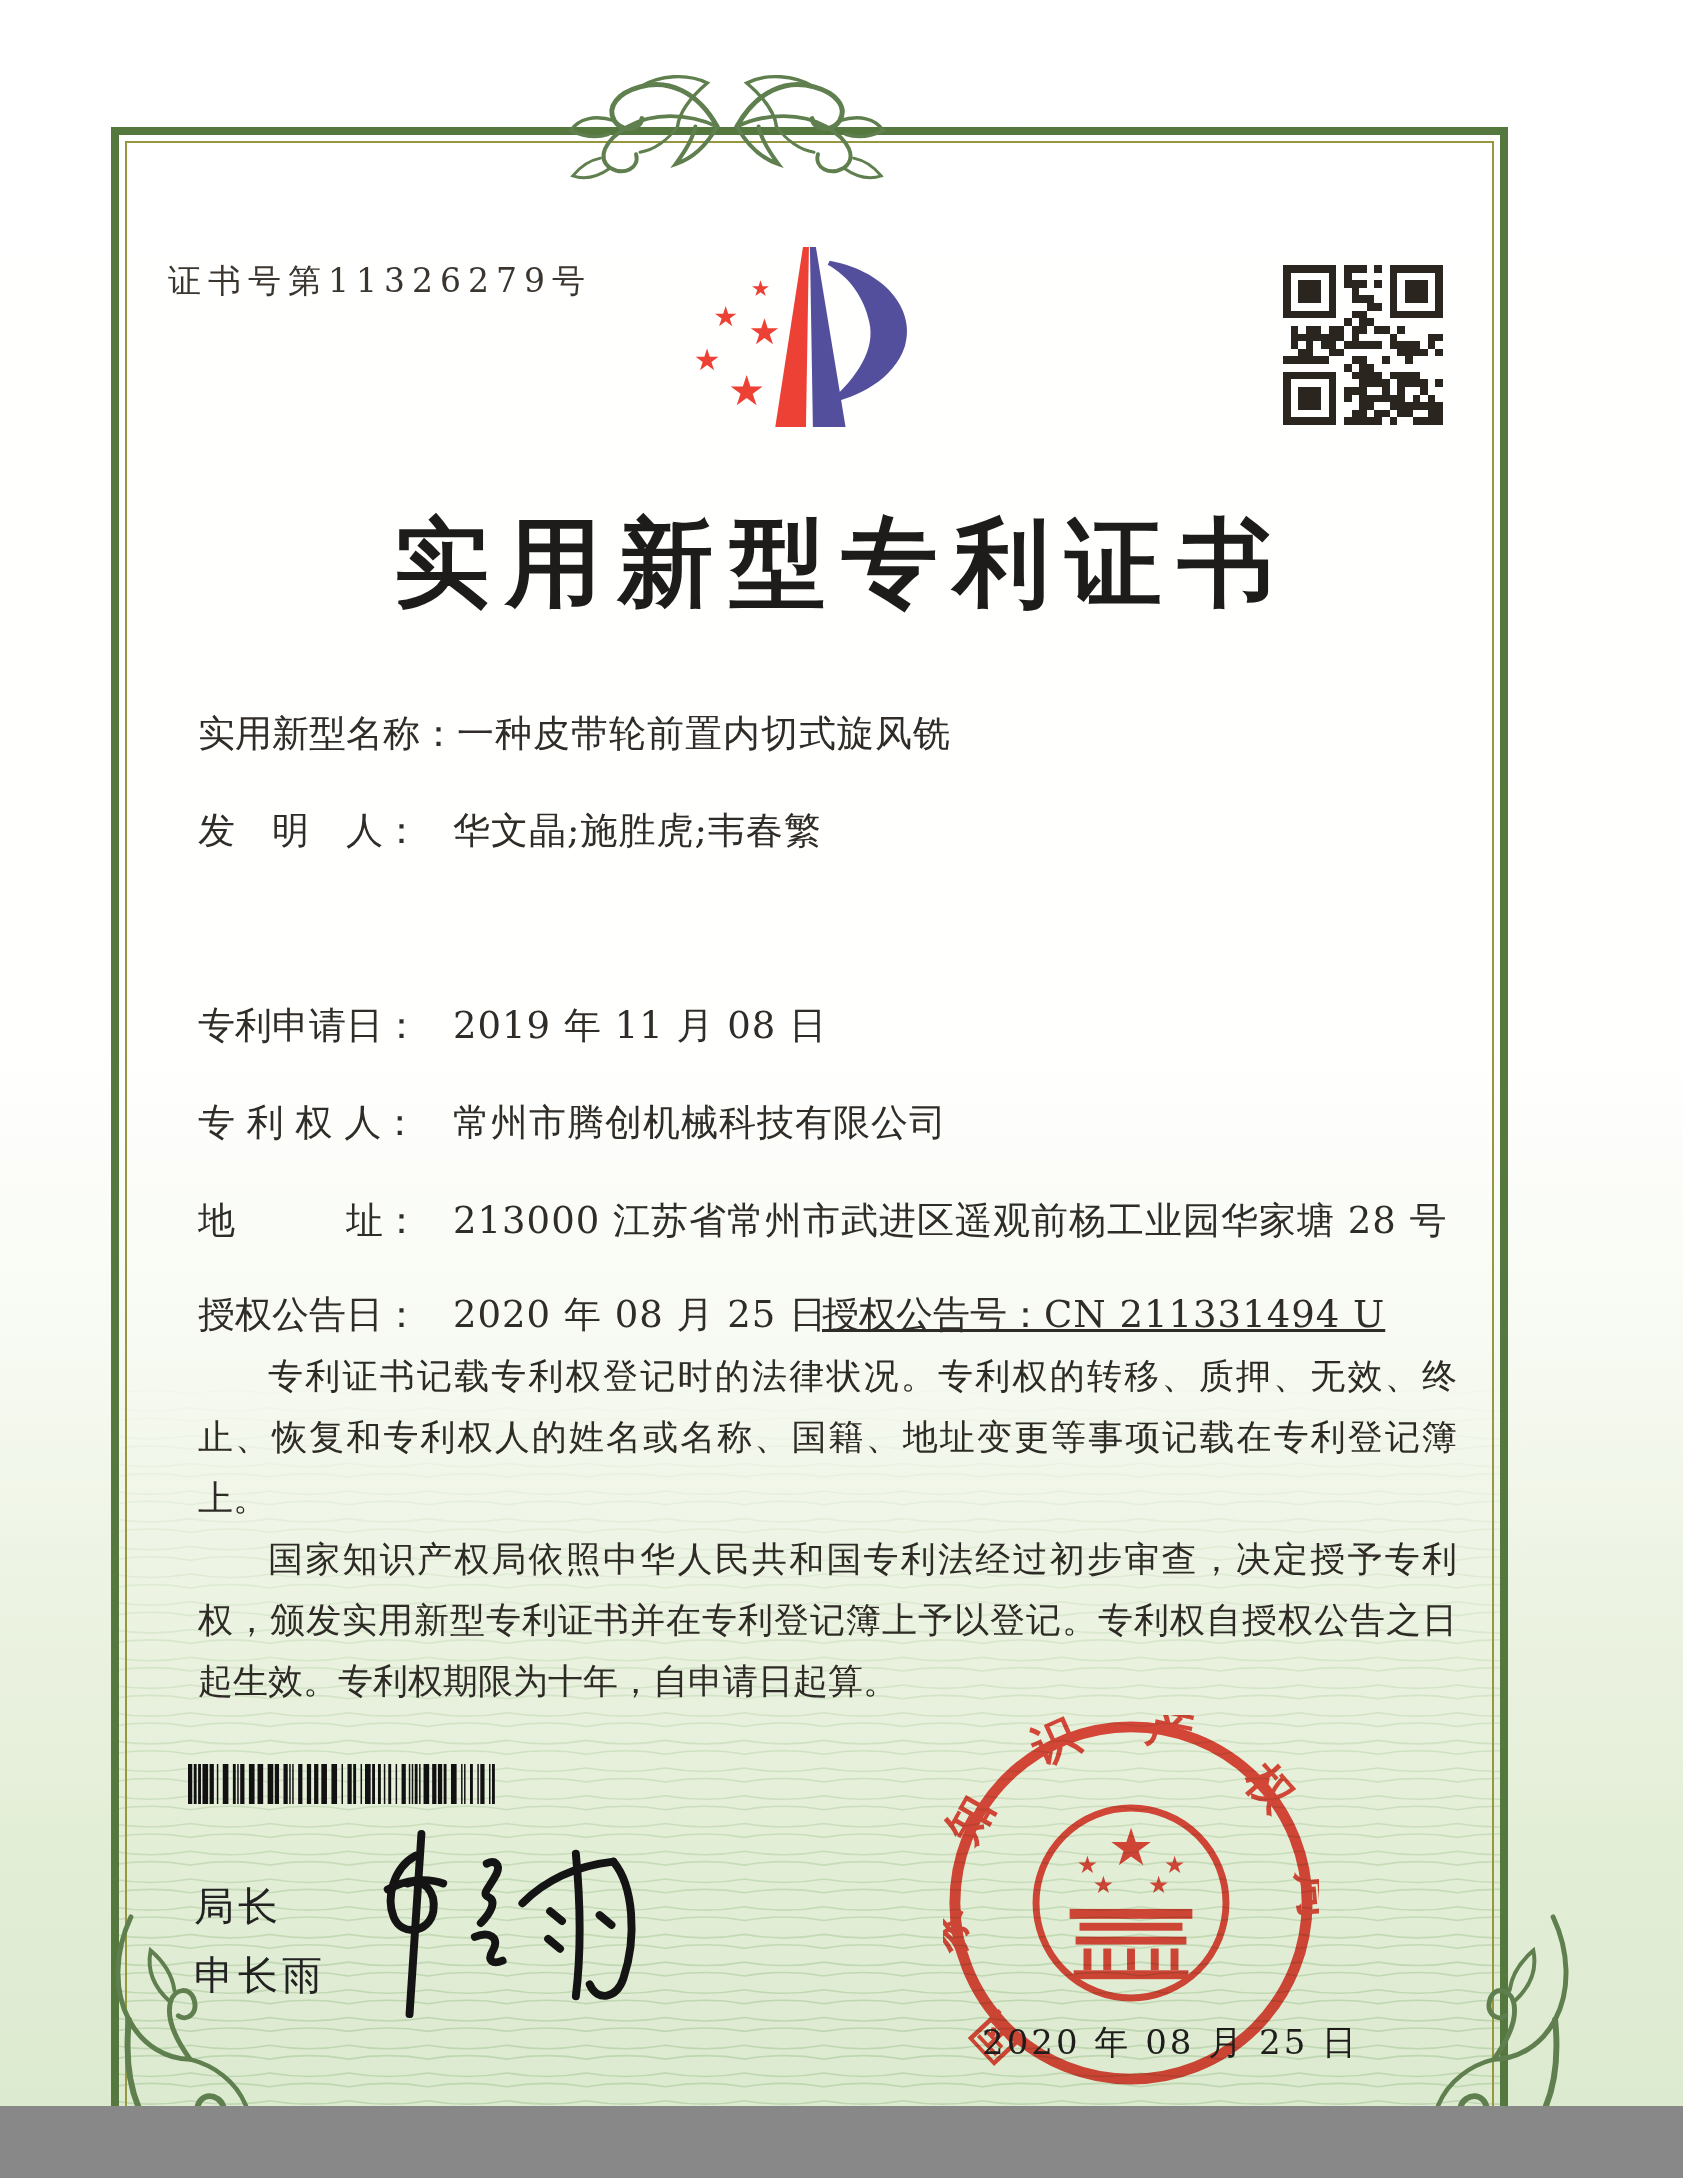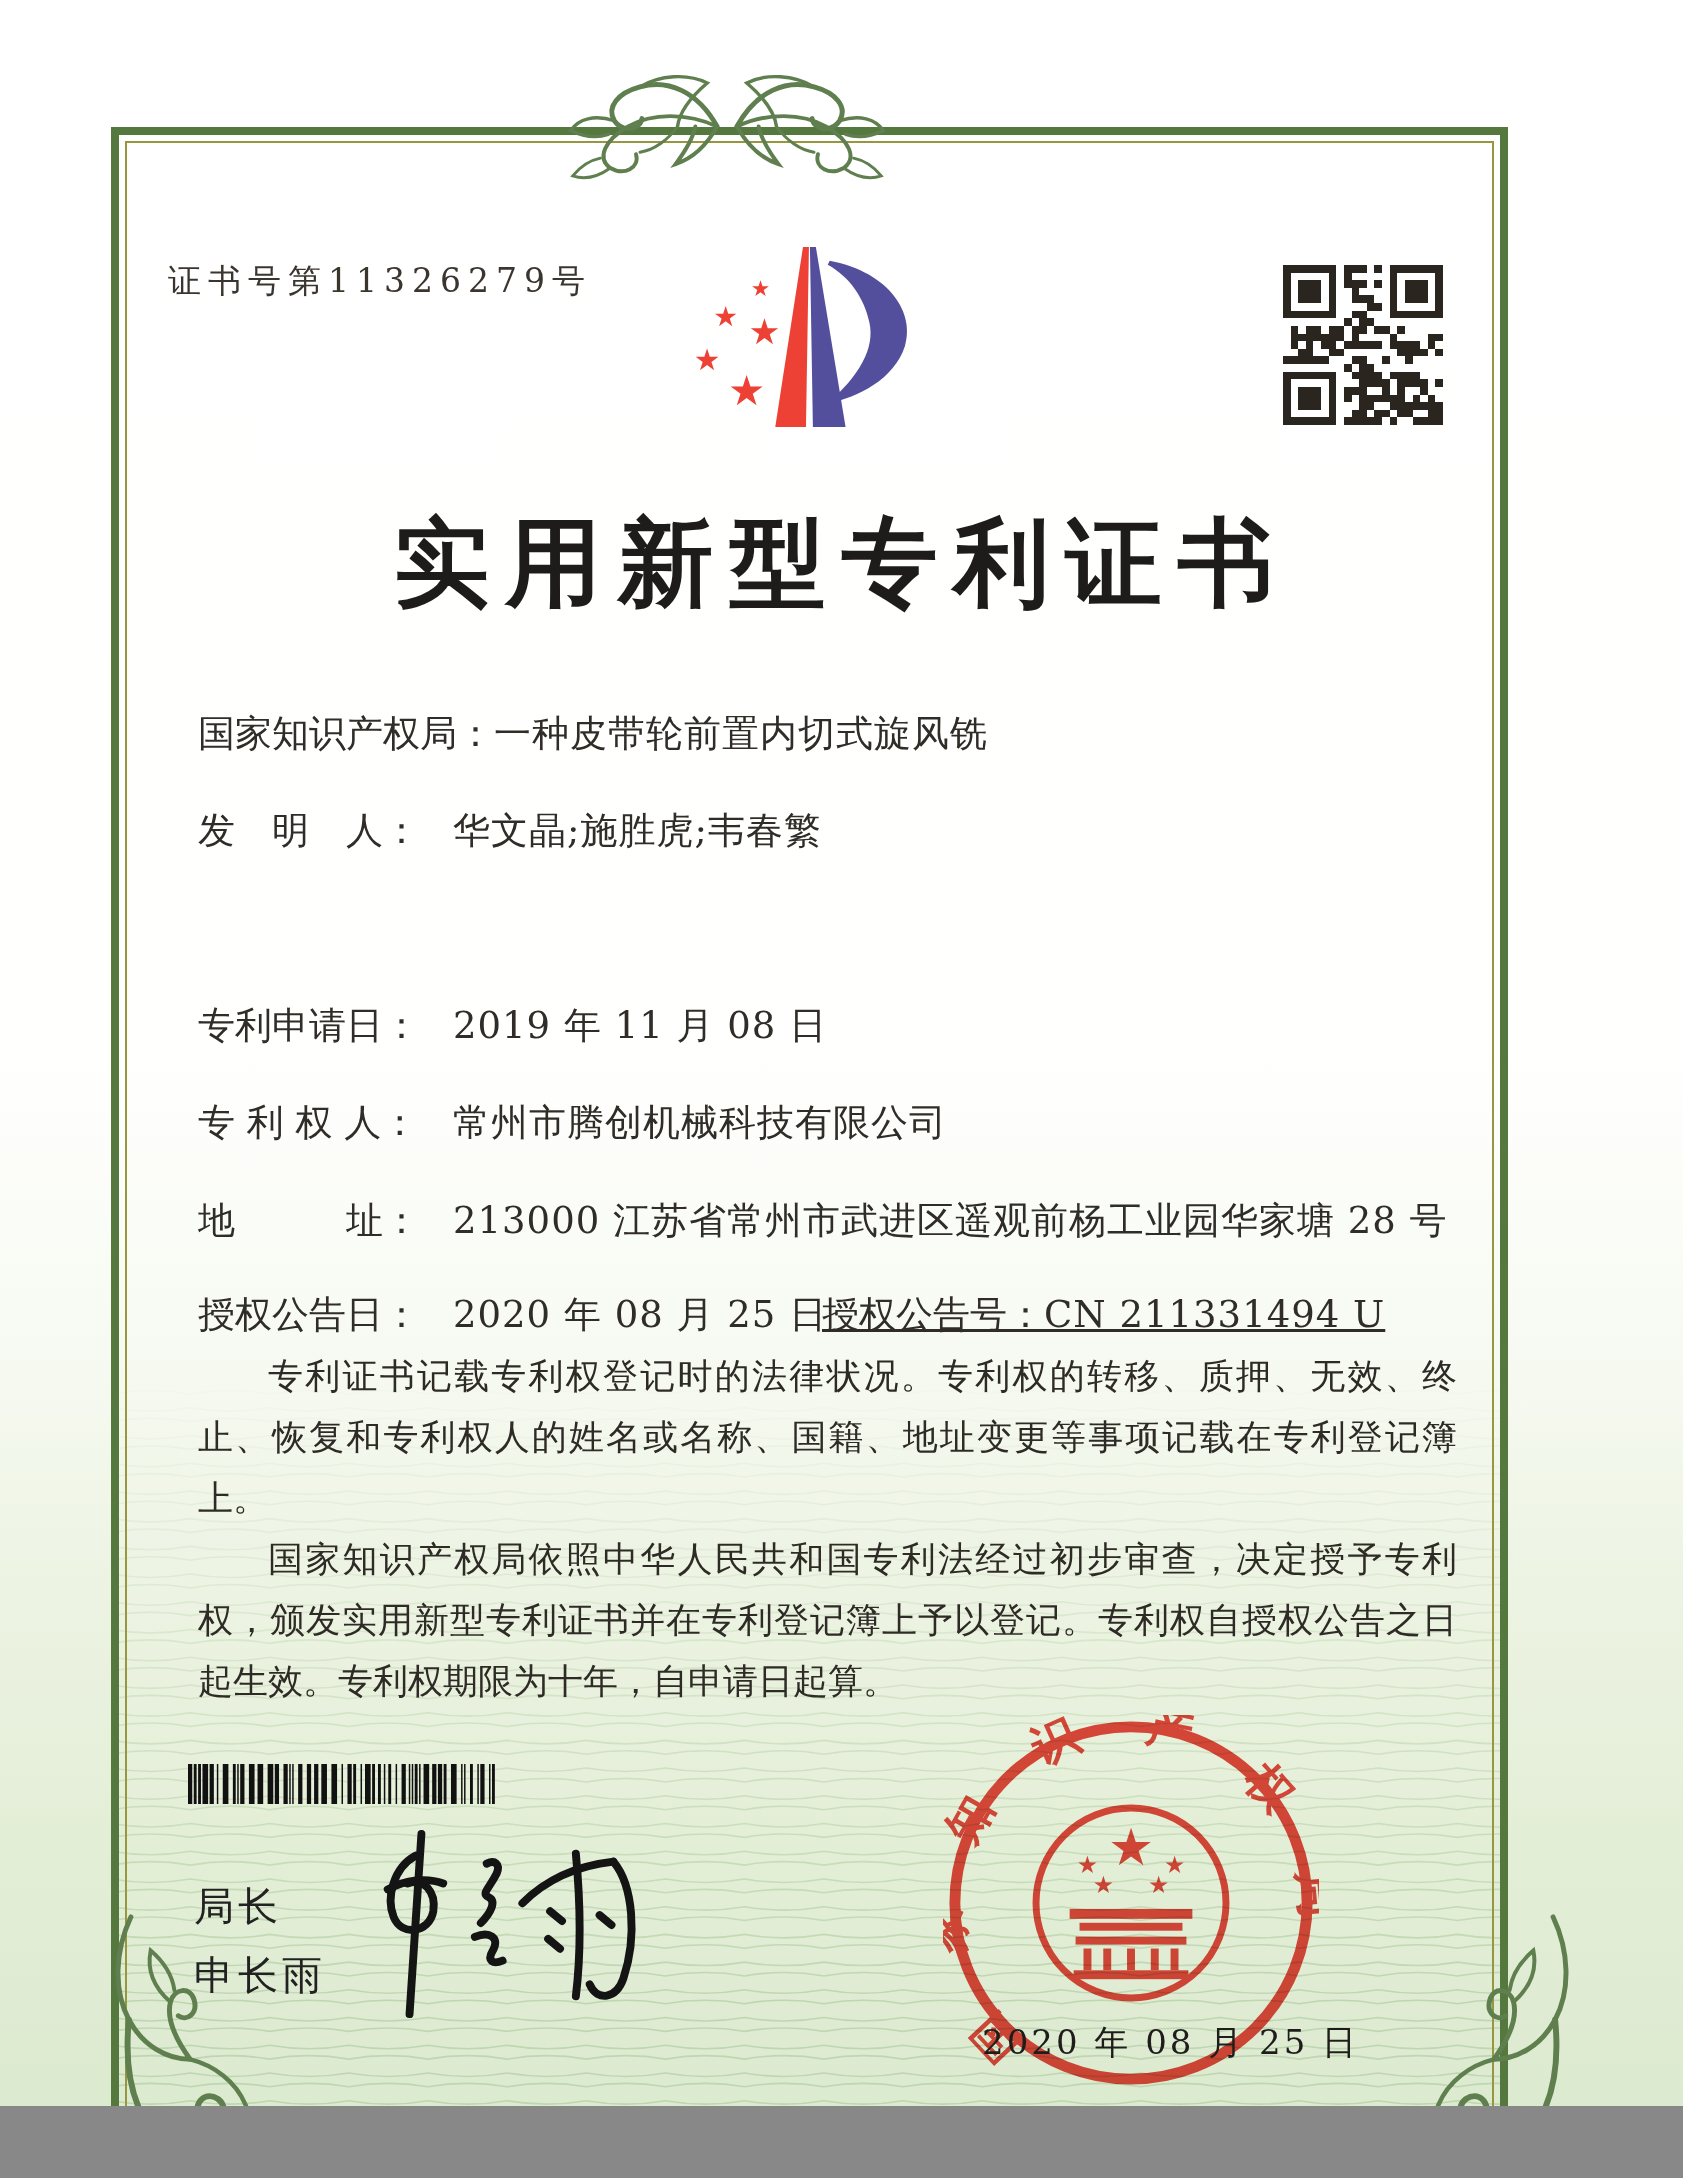--- a/index.html
+++ b/index.html
@@ -396,21 +396,21 @@
       <rect x="14" y="20" width="1" height="1" fill="#2b251f"></rect>
       <rect x="17" y="20" width="1" height="1" fill="#2b251f"></rect>
       <rect x="18" y="20" width="1" height="1" fill="#2b251f"></rect>
       <rect x="19" y="20" width="1" height="1" fill="#2b251f"></rect>
       <rect x="20" y="20" width="1" height="1" fill="#2b251f"></rect>
     </svg>
 
   <div class="abs" data-name="certificate-title">实用新型专利证书</div>
 
   <div class="field-row row1" data-name="field-utility-model-name">
-    <span class="lbl" data-name="field-label">国家知识产权局：</span><span class="val" data-name="field-value">一种皮带轮前置内切式旋风铣</span>
+    <span class="lbl" data-name="field-label">实用新型名称：</span><span class="val" data-name="field-value">一种皮带轮前置内切式旋风铣</span>
   </div>
   <div class="field-row row2" data-name="field-inventors">
     <span class="lbl" data-name="field-label">发　明　人：</span><span class="val" data-name="field-value">华文晶;施胜虎;韦春繁</span>
   </div>
   <div class="field-row row4" data-name="field-filing-date">
     <span class="lbl" data-name="field-label">专利申请日：</span><span class="val" data-name="field-value">2019 年 11 月 08 日</span>
   </div>
   <div class="field-row row5" data-name="field-patentee">
     <span class="lbl" data-name="field-label">专 利 权 人：</span><span class="val" data-name="field-value">常州市腾创机械科技有限公司</span>
   </div>

